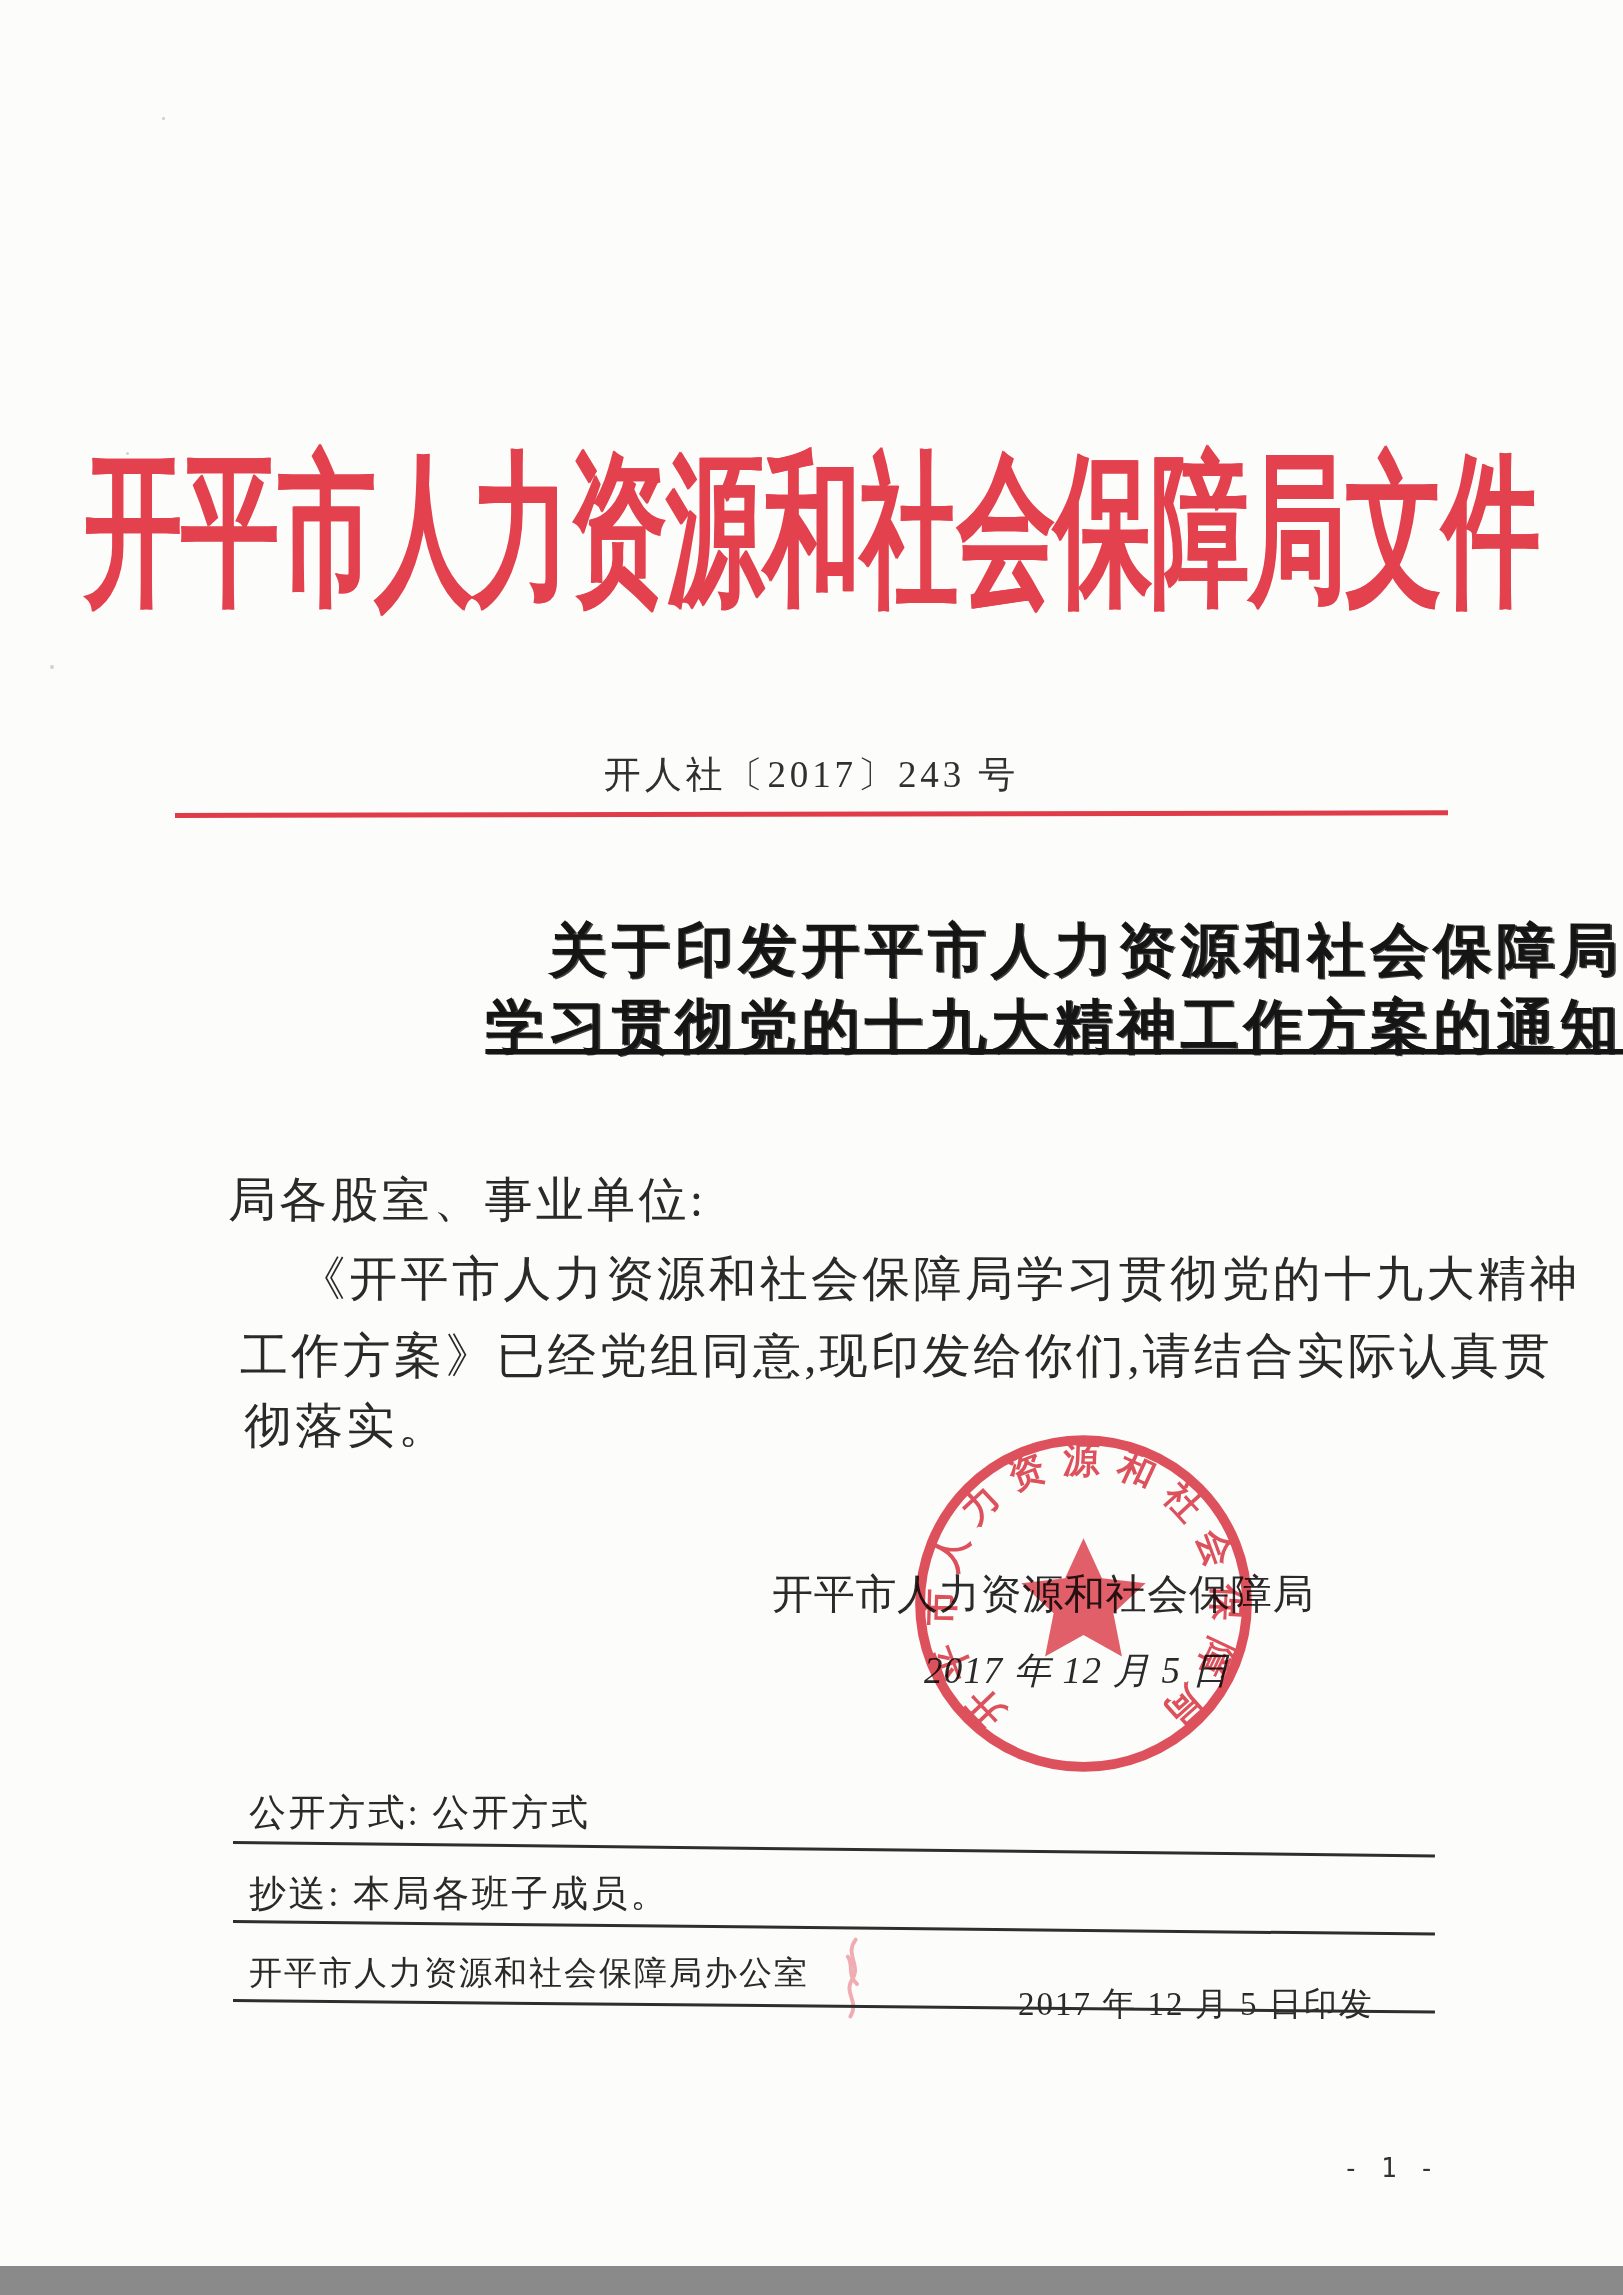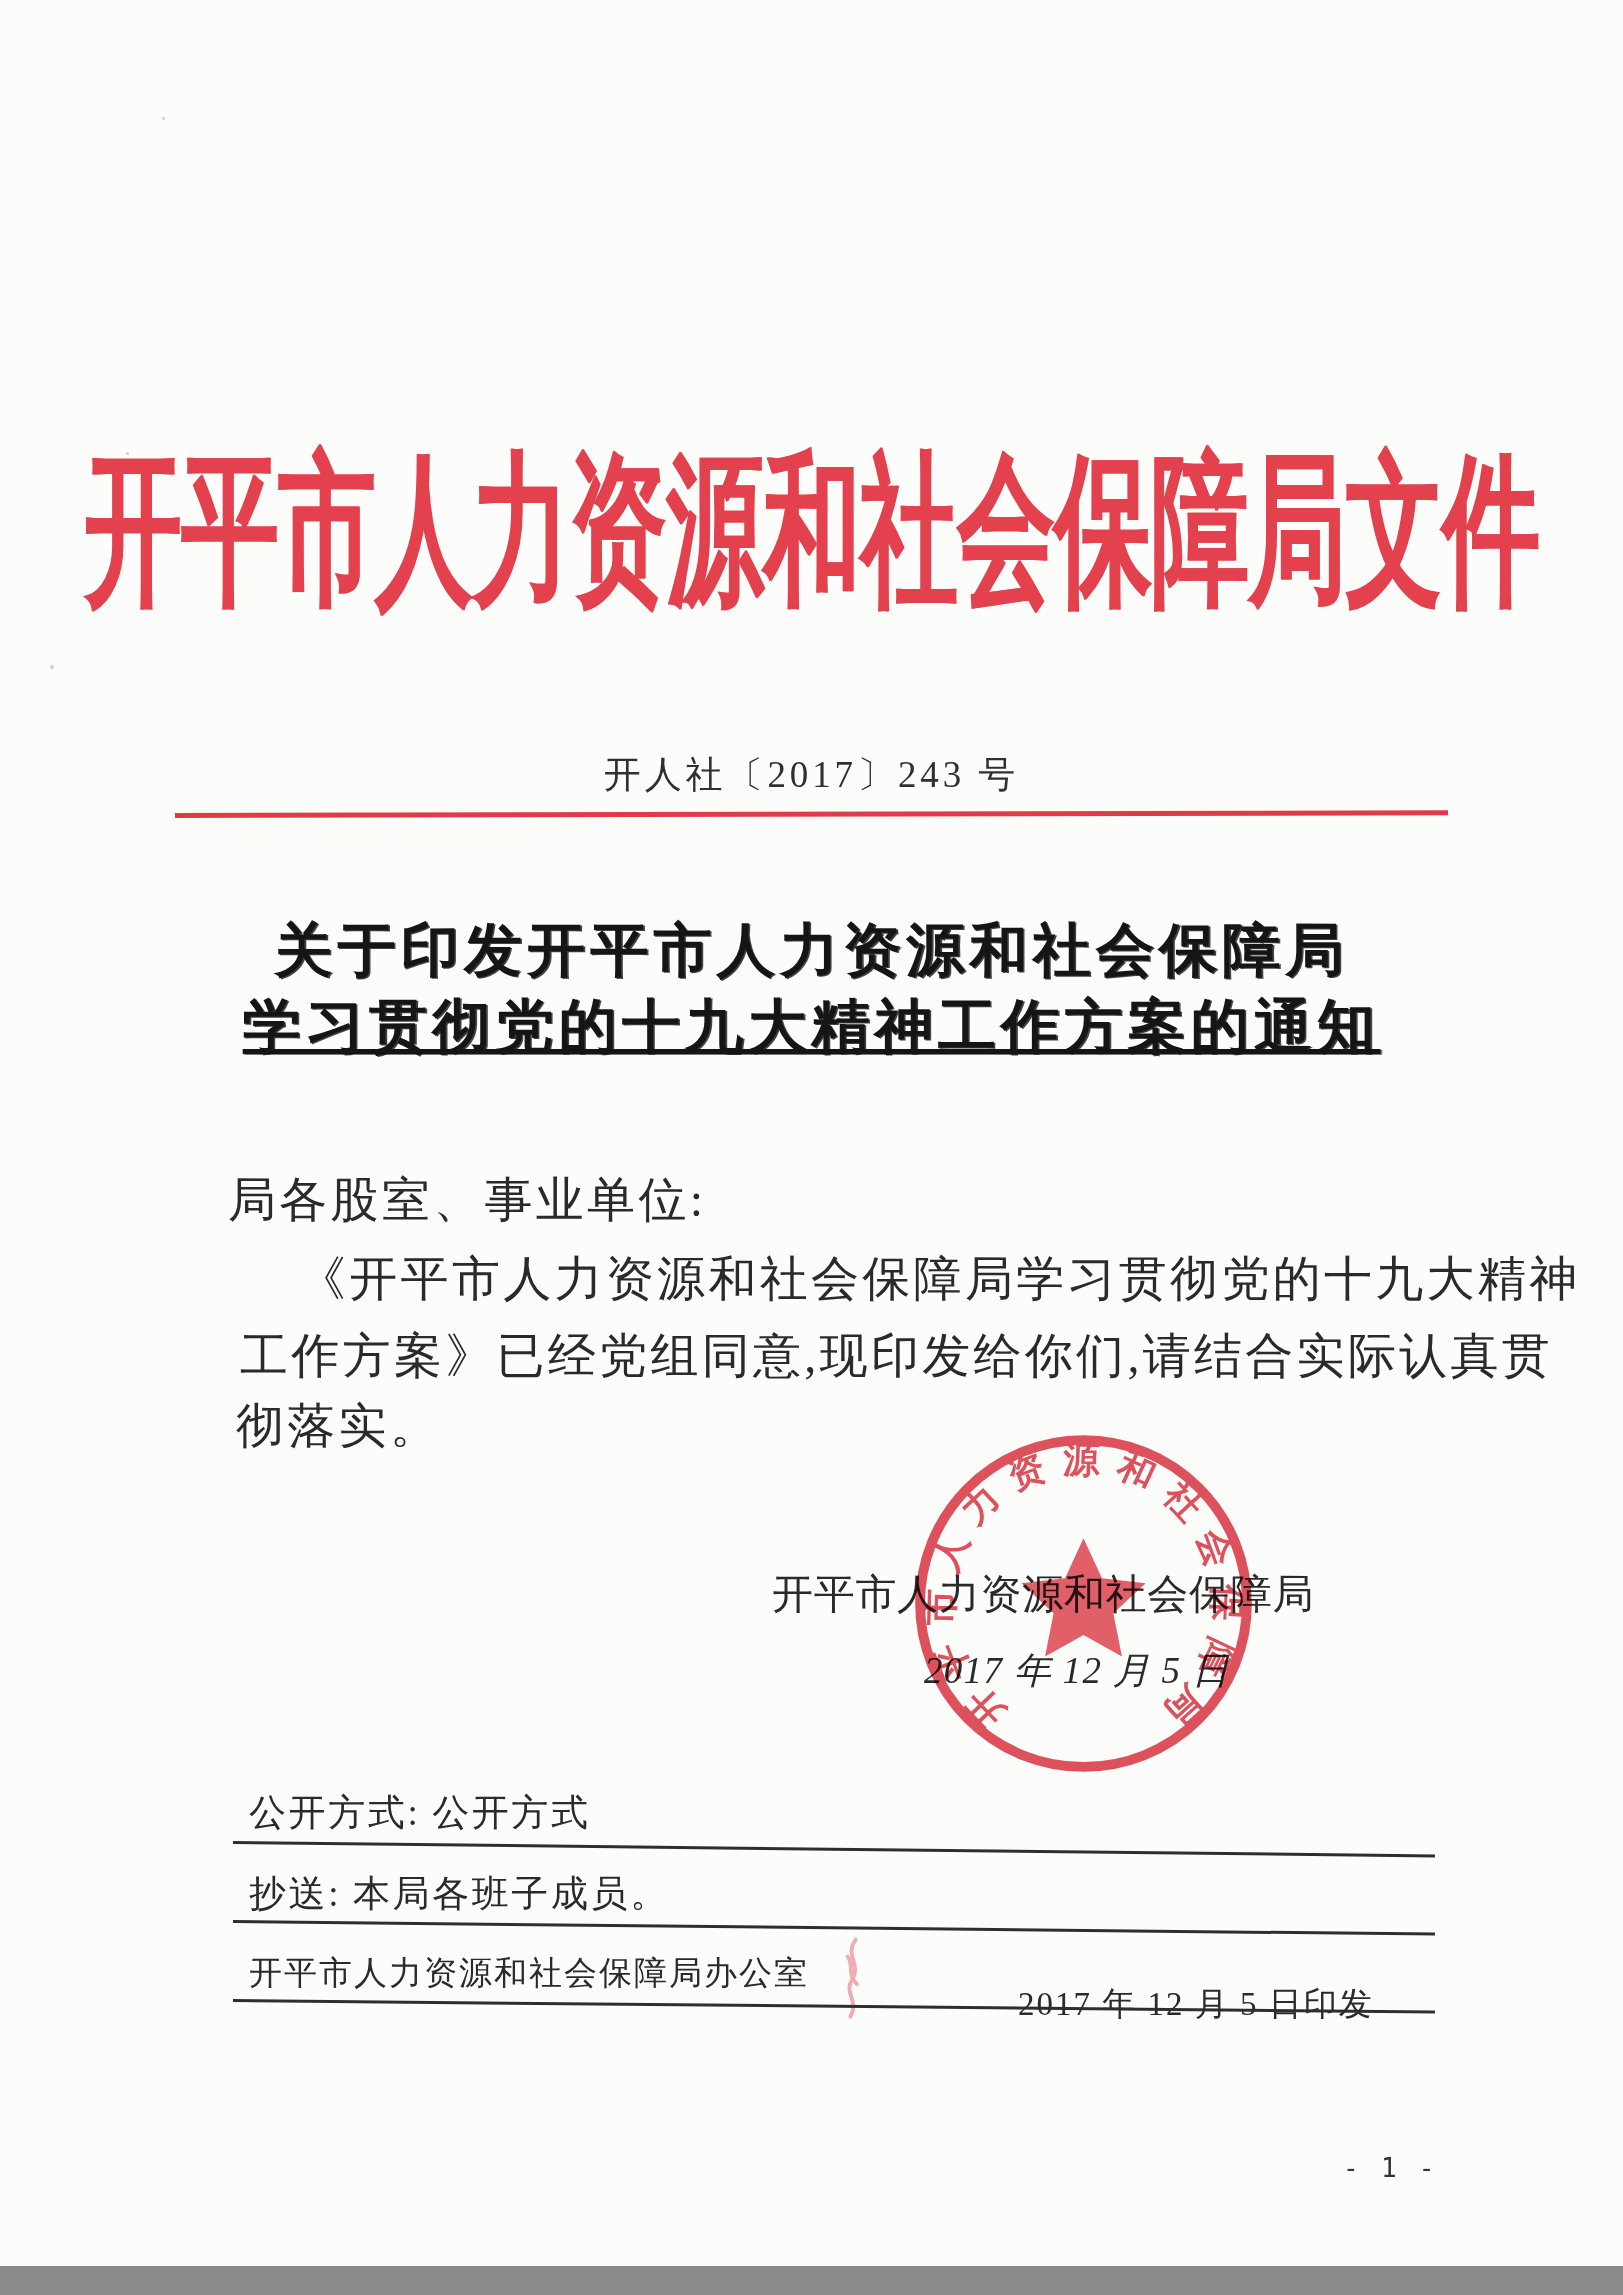--- a/index.html
+++ b/index.html
@@ -39,21 +39,21 @@
     top: 813px; left: 175px; width: 1273px; height: 4.6px;
     background: #e0ololdcolor;
     background: #e03b48;
     transform: rotate(-0.12deg);
     transform-origin: left center;
   }
 
   
   .subject-line {
     left: 0; width: 100%;
-    text-align: center;
+    text-align: right;
     font-size: 58px; line-height: 62px;
     font-weight: bold;
     letter-spacing: 5.2px;
     color: #151515;
     white-space: nowrap;
     text-shadow: 1.6px 0.7px 0 rgba(20,20,20,0.8);
   }
   .subject-line.l1 { top: 920px; }
   .subject-line.l2 { top: 996px; text-decoration: underline; }
 
@@ -119,21 +119,21 @@
   <div class="abs doc-number">开人社〔2017〕243 号</div>
 
   <div class="abs red-rule"></div>
 
   <div class="abs subject-line l1">关于印发开平市人力资源和社会保障局</div>
   <div class="abs subject-line l2">学习贯彻党的十九大精神工作方案的通知</div>
 
   <div class="abs body-line" style="top:1178px;left:228px;">局各股室、事业单位:</div>
   <div class="abs body-line" style="top:1257px;left:298px;">《开平市人力资源和社会保障局学习贯彻党的十九大精神</div>
   <div class="abs body-line" style="top:1334px;left:240px;">工作方案》已经党组同意,现印发给你们,请结合实际认真贯</div>
-  <div class="abs body-line" style="top:1404px;left:236px;">彻落实。</div>
+  <div class="abs body-line" style="top:1404px;left:244px;">彻落实。</div>
 
   <div class="abs sig-org">开平市人力资源和社会保障局</div>
   <div class="abs sig-date">2017 年 12 月 5 日</div>
 
   <svg class="abs seal" viewBox="0 0 540 540" aria-hidden="true">
     <defs>
       <path id="sealArc" d="M 155.3 433.8 A 200 200 0 1 1 384.7 433.8" fill="none"></path>
     </defs>
     <circle cx="270" cy="270" r="250" fill="none" stroke="#dc3a46" stroke-width="15"></circle>
     <polygon fill="#dc3a46" fill-opacity="0.92" points="270,170 298.2,231.2 365.1,239.1 315.7,284.8 328.8,350.9 270,318 211.2,350.9 224.3,284.8 174.9,239.1 241.8,231.2"></polygon>

